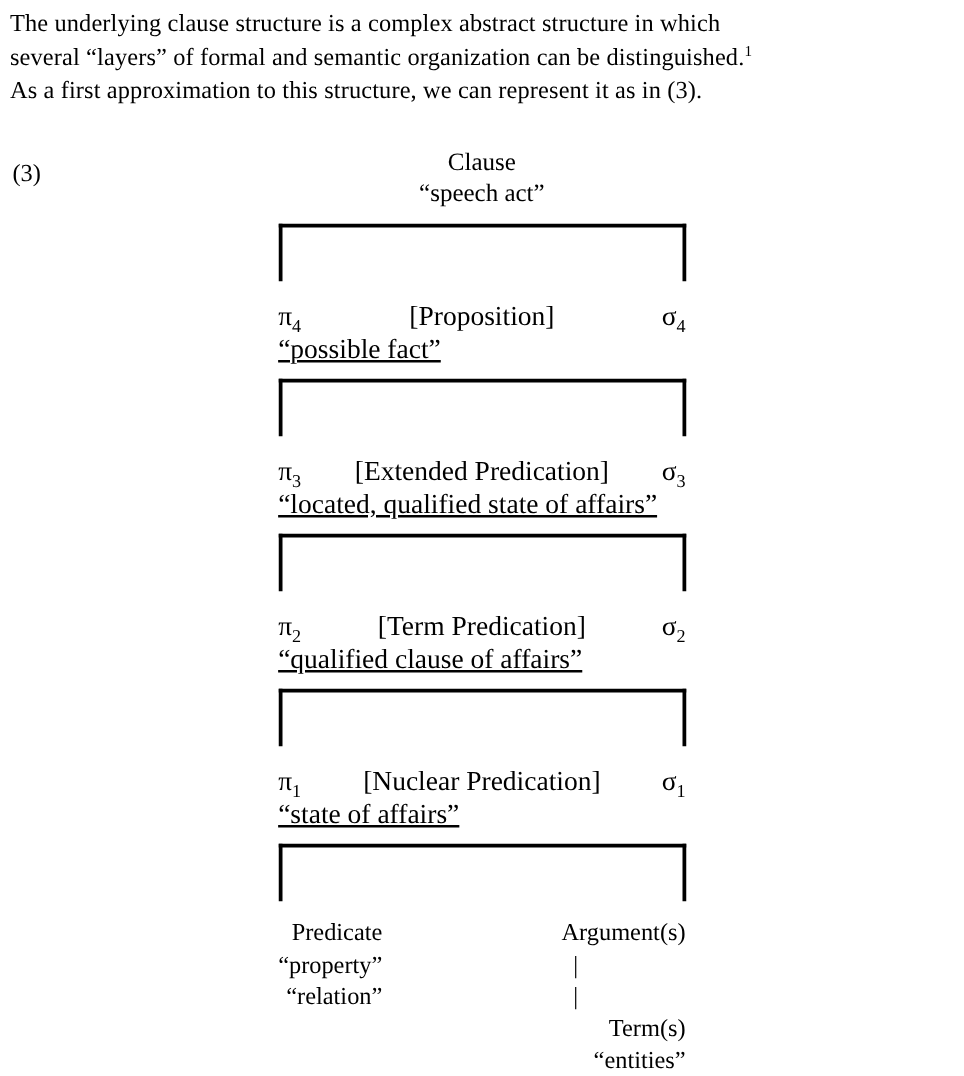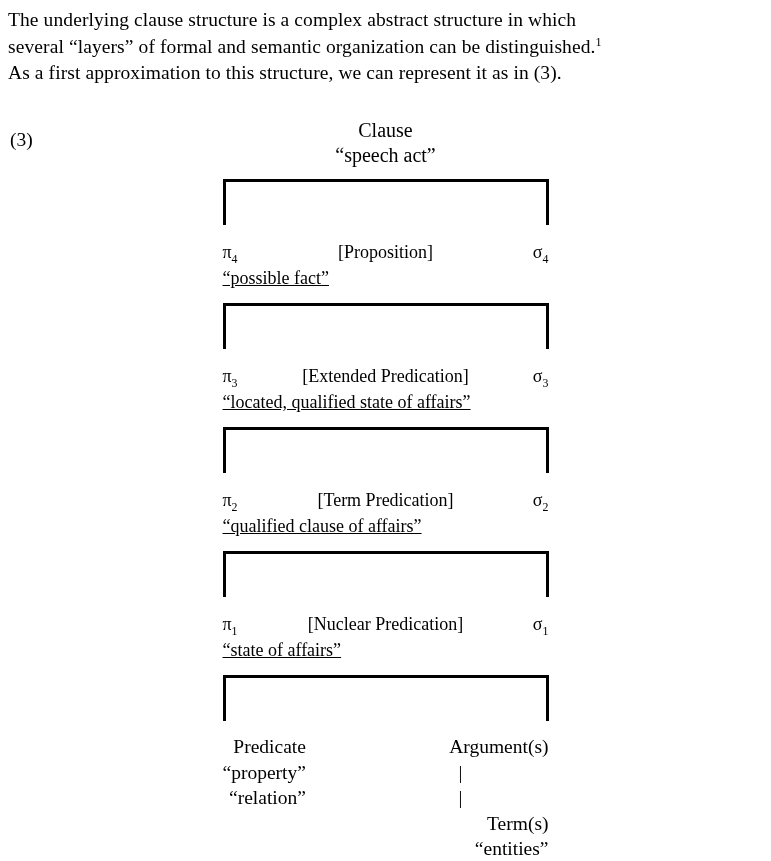--- a/index.html
+++ b/index.html
@@ -77,21 +77,21 @@
     border-top: 3px solid #000;
     border-left: 3px solid #000;
     border-right: 3px solid #000;
   }
 
   
   .layer {
     position: relative;
     width: 326px;
     margin: 0 auto;
-    font-size: 18px;
+    font-size: 22px;
     line-height: 25px;
   }
   .layer-row {
     position: relative;
     height: 26px;
     text-align: center;
     white-space: nowrap;
   }
   .layer-row .pi {
     position: absolute;

